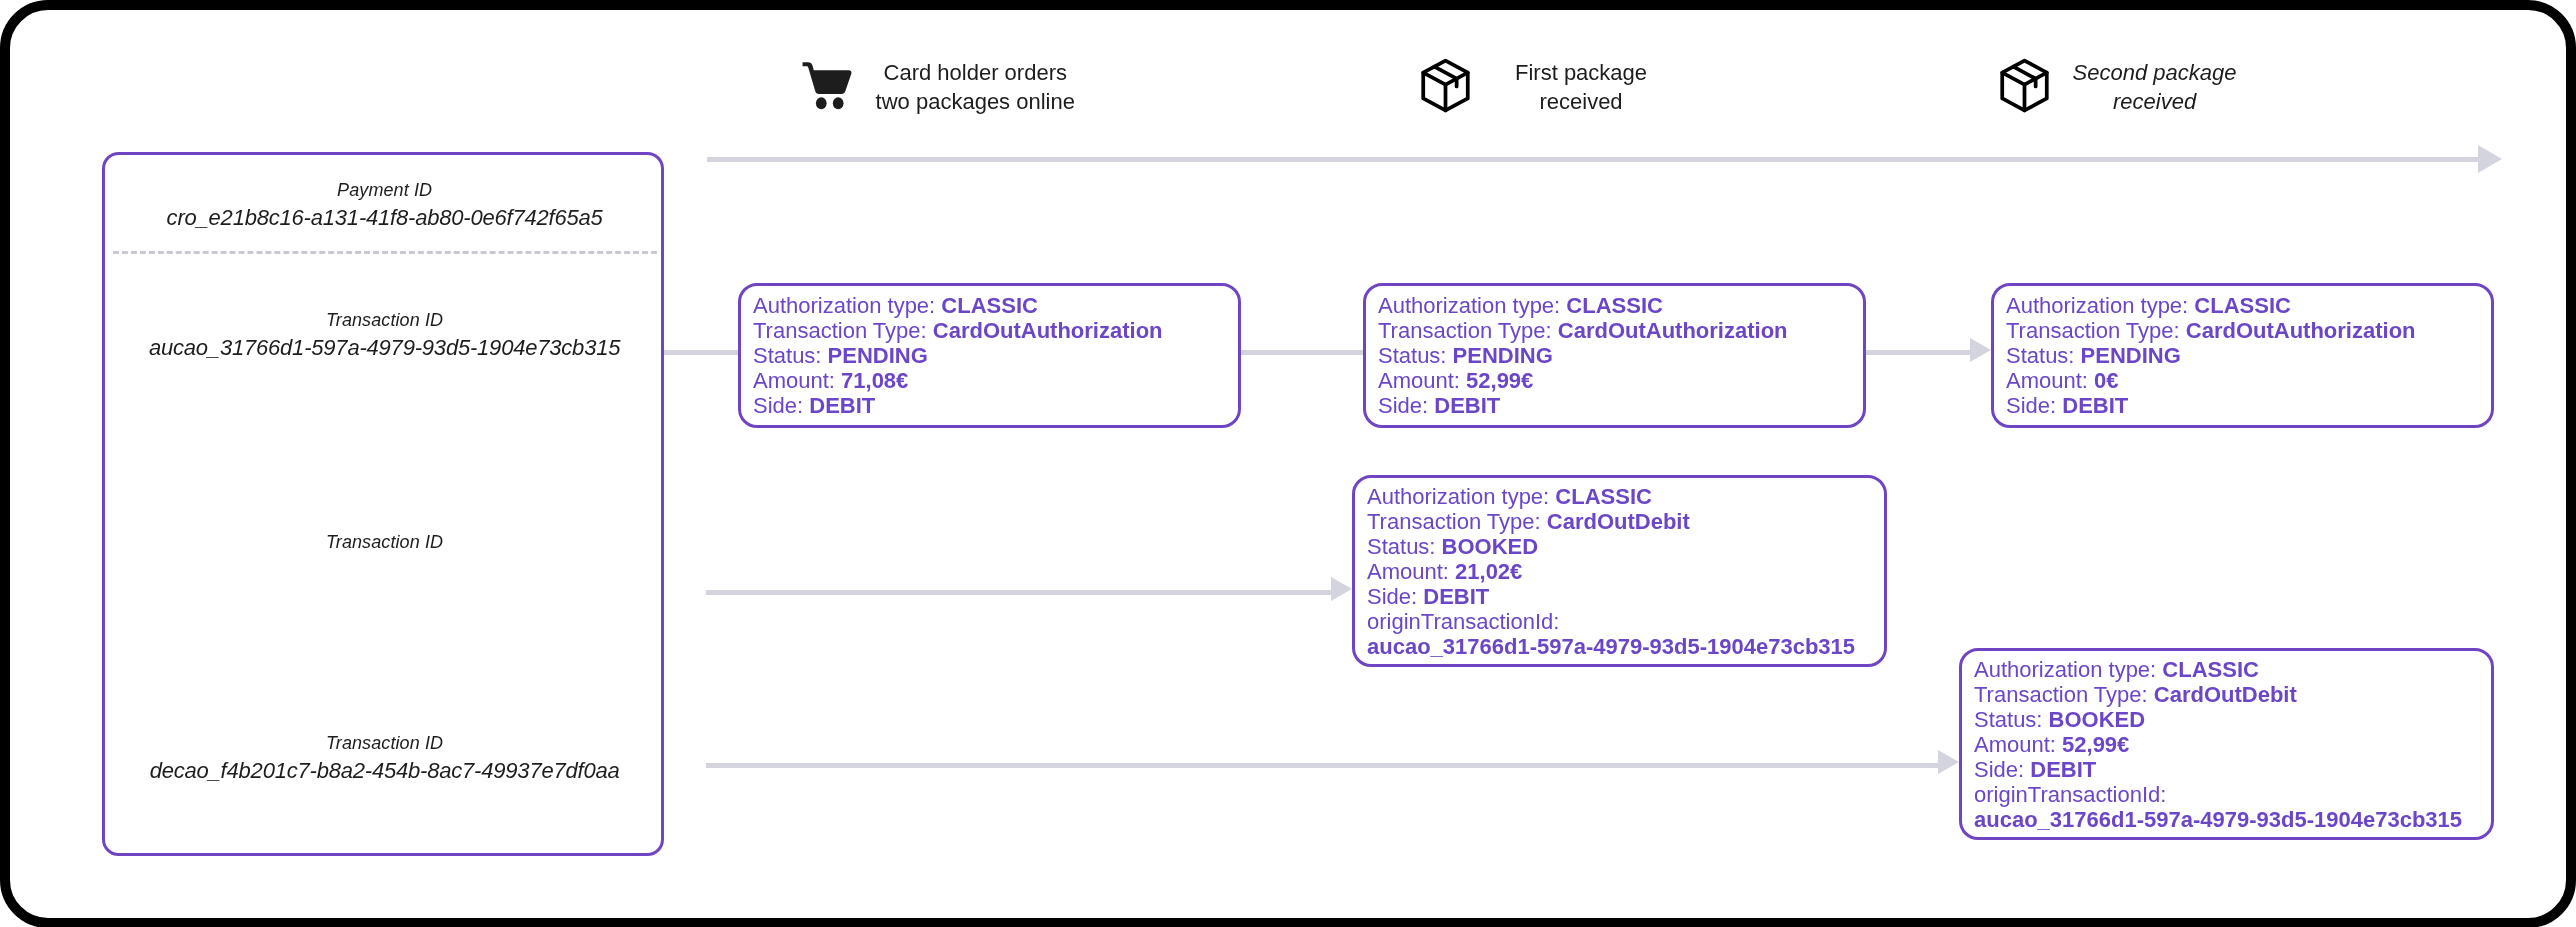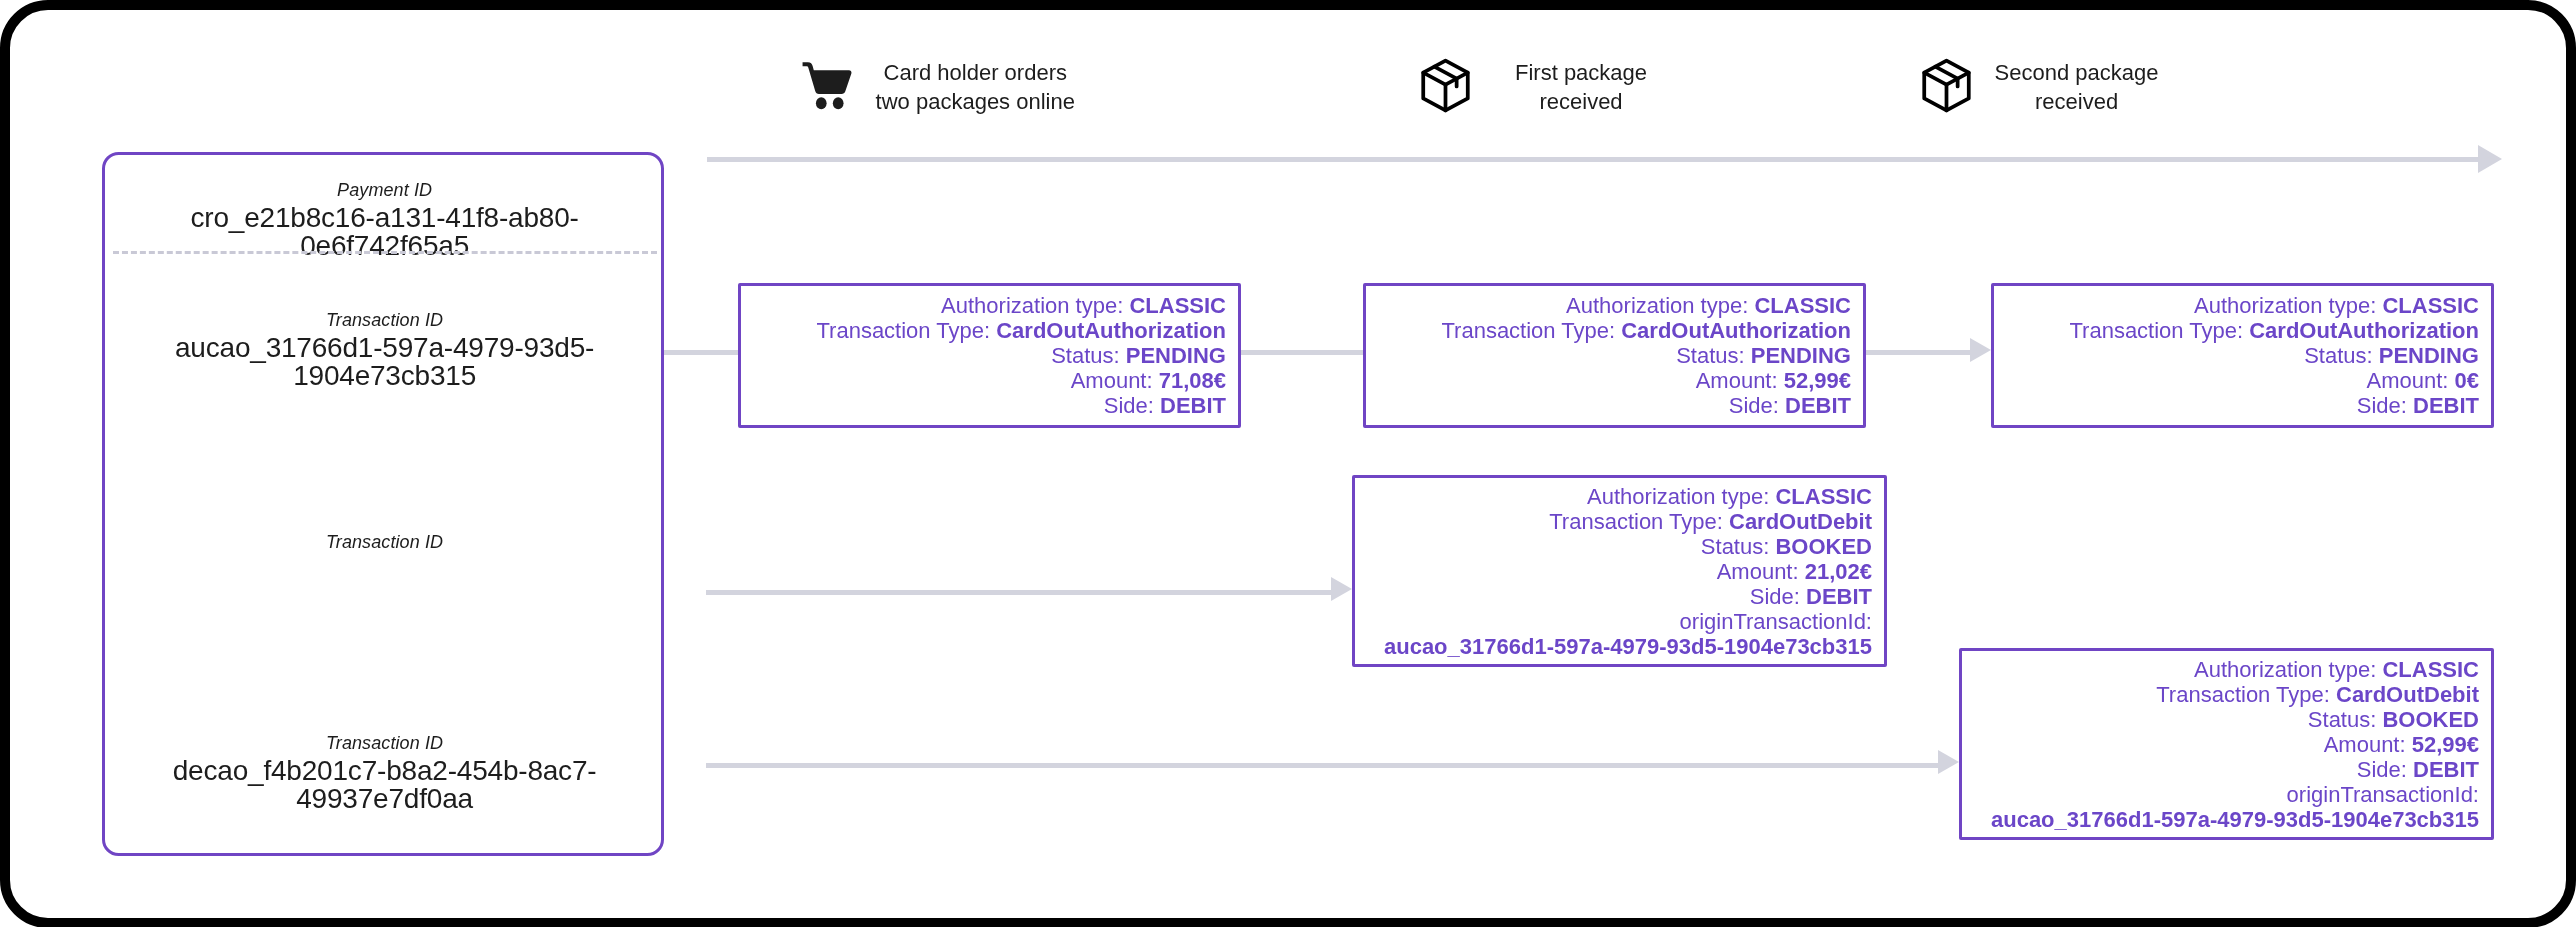--- a/index.html
+++ b/index.html
@@ -39,24 +39,25 @@
     text-align: center;
     color: #1d1d1d;
   }
   .id-label {
     font-style: italic;
     font-size: 18px;
     line-height: 28px;
     letter-spacing: 0.1px;
   }
   .id-value {
-    font-size: 28px;
+    font-size: 22px;
     line-height: 28px;
     letter-spacing: -0.2px;
     word-break: break-word;
+    font-style: italic;
   }
   #payment-block { top: 21px; }
   #divider {
     position: absolute;
     left: 7.5px; top: 96px;
     width: 544px; height: 0;
     border-top: 3.8px dashed #c9c9d6;
   }
   #txn-block-1 { top: 151px; }
   #txn-block-2 { top: 373px; }
@@ -87,33 +88,33 @@
   .milestone-icon { flex: 0 0 auto; }
   .milestone-label {
     font-size: 22px;
     line-height: 29px;
     color: #1d1d1d;
     text-align: center;
     white-space: pre-line;
   }
   #milestone-0 { left: 789px; }
   #milestone-1 { left: 1407px; gap: 41px; }
-  #milestone-2 { left: 1908px; }
+  #milestone-2 { left: 1986px; font-style: italic; }
 
   
   .txn-card {
     position: absolute;
     border: 3px solid #7045c4;
-    border-radius: 2px;
+    border-radius: 19px;
     background: #ffffff;
     color: #6b46c8;
     display: flex;
     flex-direction: column;
     justify-content: center;
-    align-items: flex-end;
+    align-items: flex-start;
     padding: 7.5px 12px;
   }
   .txn-line {
     font-size: 22px;
     line-height: 25px;
     text-align: center;
     white-space: nowrap;
   }
   .txn-line b { font-weight: bold; }
   .txn-origin-id {

